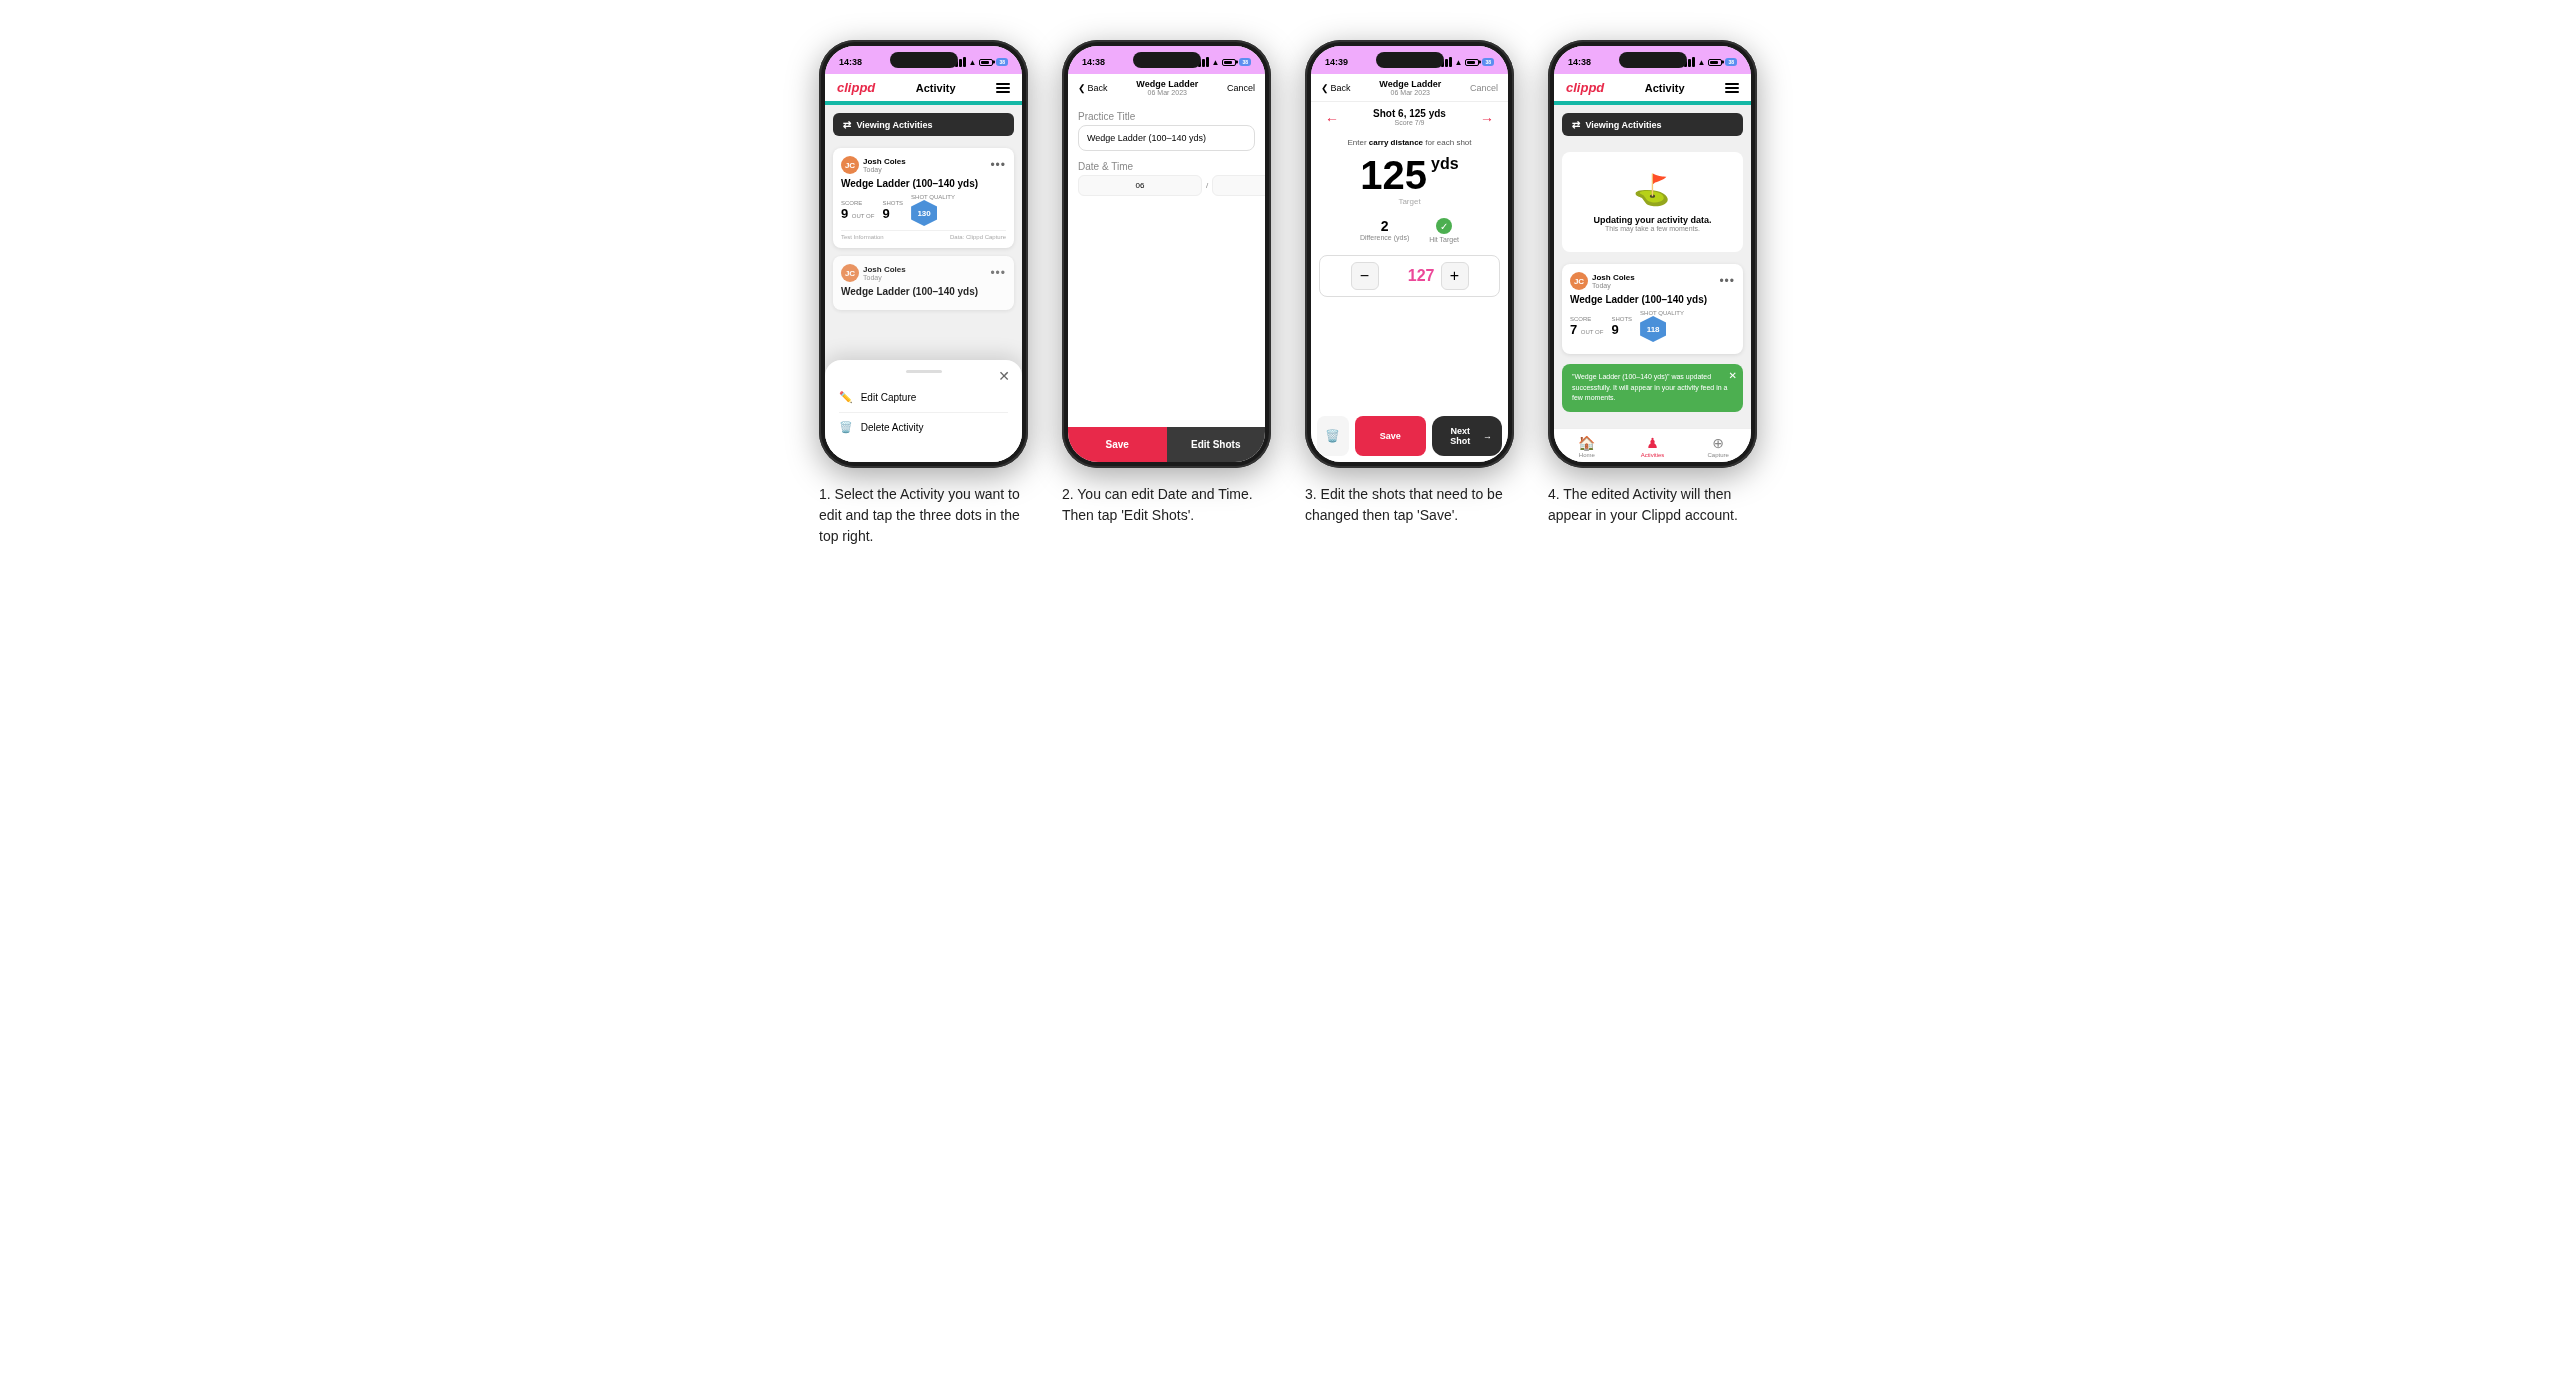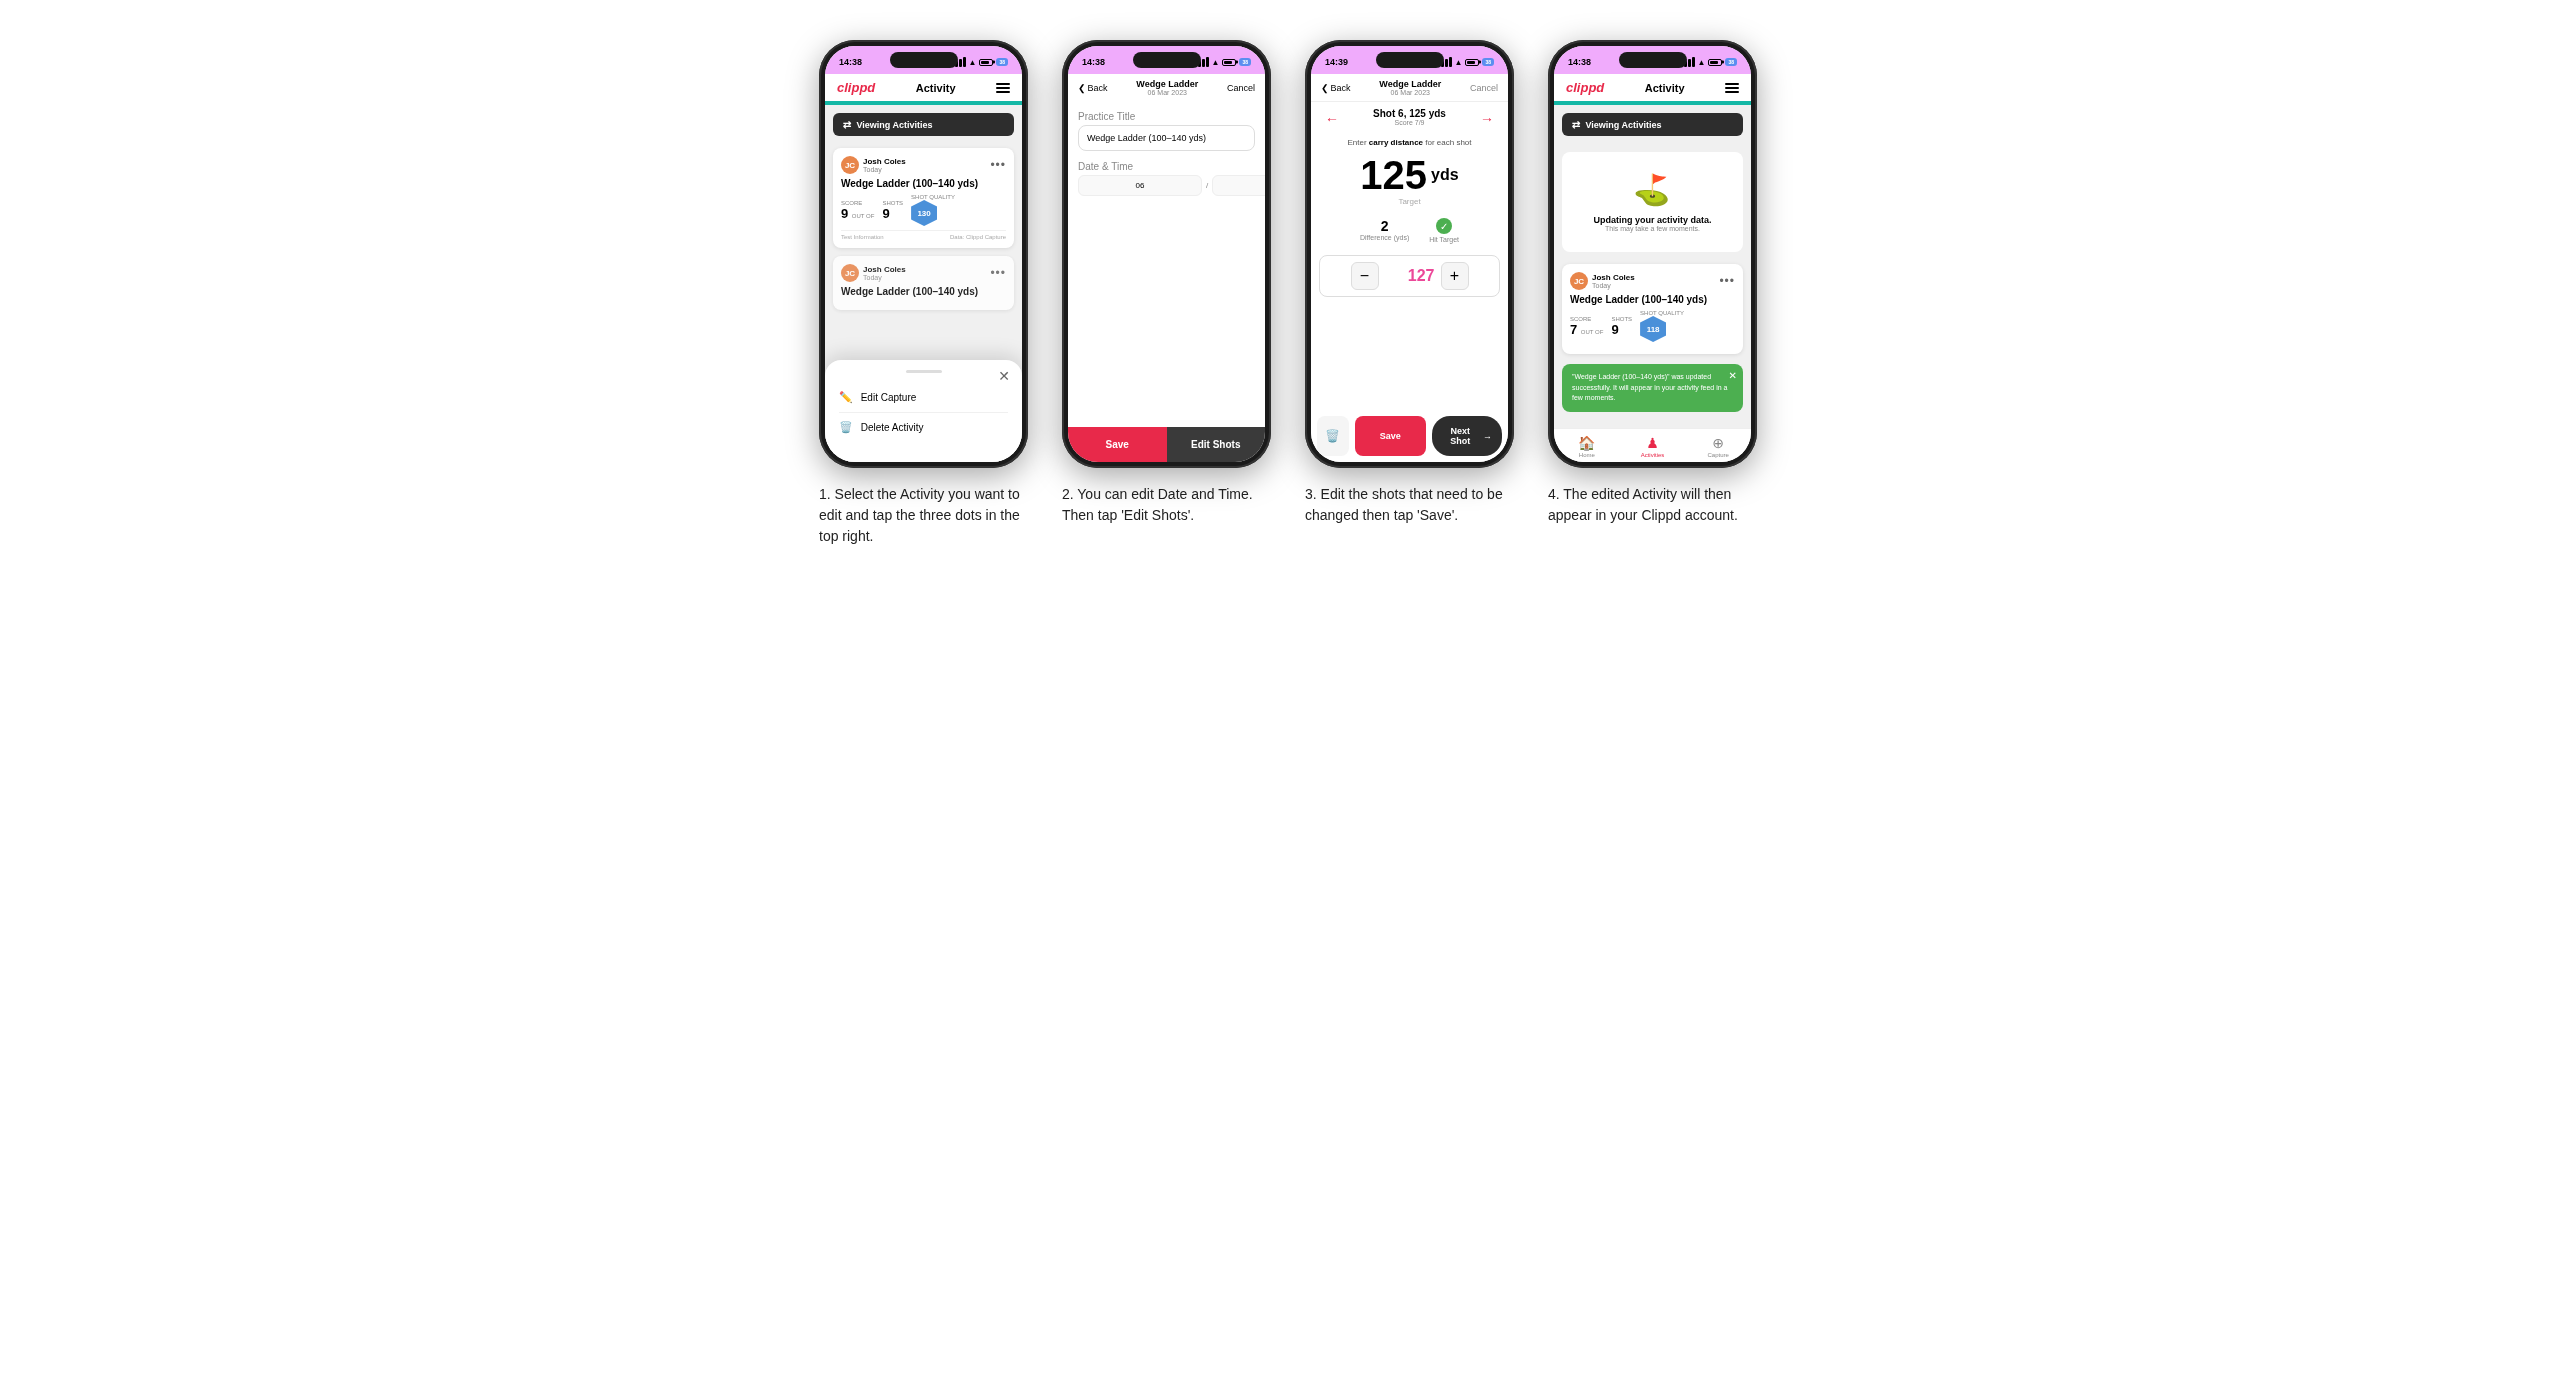--- a/index.html
+++ b/index.html
@@ -200,21 +200,21 @@
     .diff-item { text-align: center; }
     .diff-value { font-size: 14px; font-weight: 700; color: #000; }
     .diff-label { font-size: 7px; color: #888; }
     .hit-target-check { width: 16px; height: 16px; background: #4caf50; border-radius: 50%; display: flex; align-items: center; justify-content: center; color: #fff; font-size: 10px; margin: 0 auto 2px; }
     .input-row { display: flex; align-items: center; gap: 6px; width: 100%; justify-content: center; border: 1px solid #ddd; border-radius: 8px; padding: 6px; }
     .stepper-btn { width: 28px; height: 28px; border: 1px solid #ddd; background: #f5f5f5; border-radius: 6px; font-size: 16px; display: flex; align-items: center; justify-content: center; cursor: pointer; }
     .stepper-val { font-size: 16px; font-weight: 700; color: #ec4899; width: 50px; text-align: right; }
     .shot-actions { display: flex; gap: 6px; padding: 6px; background: #fff; }
     .btn-delete { width: 32px; background: #f5f5f5; border: none; border-radius: 8px; padding: 8px; display: flex; align-items: center; justify-content: center; cursor: pointer; font-size: 12px; }
     .btn-save-shot { flex: 1; background: #e8294a; color: #fff; border: none; border-radius: 8px; padding: 10px; font-size: 9px; font-weight: 700; cursor: pointer; }
-    .btn-next-shot { flex: 1; background: #2d2d2d; color: #fff; border: none; border-radius: 18px; padding: 10px; font-size: 9px; font-weight: 700; cursor: pointer; display: flex; align-items: center; justify-content: center; gap: 4px; }
+    .btn-next-shot { flex: 1; background: #2d2d2d; color: #fff; border: none; border-radius: 12px; padding: 10px; font-size: 9px; font-weight: 700; cursor: pointer; display: flex; align-items: center; justify-content: center; gap: 4px; }
 
     
     .success-toast {
       background: #4caf50;
       color: #fff;
       font-size: 7px;
       padding: 8px 10px;
       margin: 6px 8px;
       border-radius: 8px;
       position: relative;
@@ -458,21 +458,21 @@
           <span class="arrow-btn">←</span>
           <div>
             <div class="shot-title">Shot 6, 125 yds</div>
             <div class="shot-score">Score 7/9</div>
           </div>
           <span class="arrow-btn">→</span>
         </div>
 
         <div class="shot-content">
           <div class="carry-label">Enter <b>carry distance</b> for each shot</div>
-          <div style="display:flex;align-items:center;gap:4px;margin-bottom:2px;">
+          <div style="display:flex;align-items:flex-start;gap:4px;margin-bottom:2px;">
             <span class="big-distance">125</span>
             <span class="distance-unit">yds</span>
           </div>
           <div class="target-label">Target</div>
           <div class="diff-row">
             <div class="diff-item">
               <div class="diff-value">2</div>
               <div class="diff-label">Difference (yds)</div>
             </div>
             <div class="diff-item">

